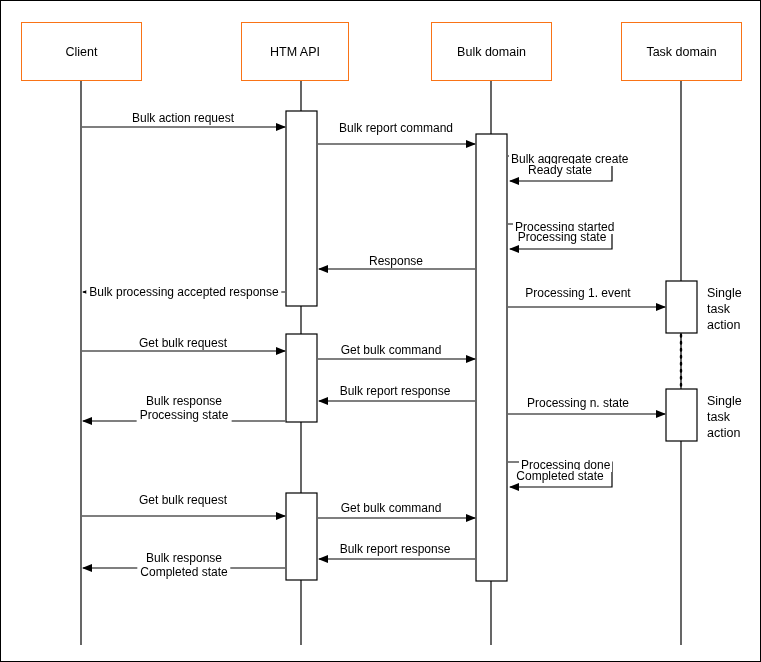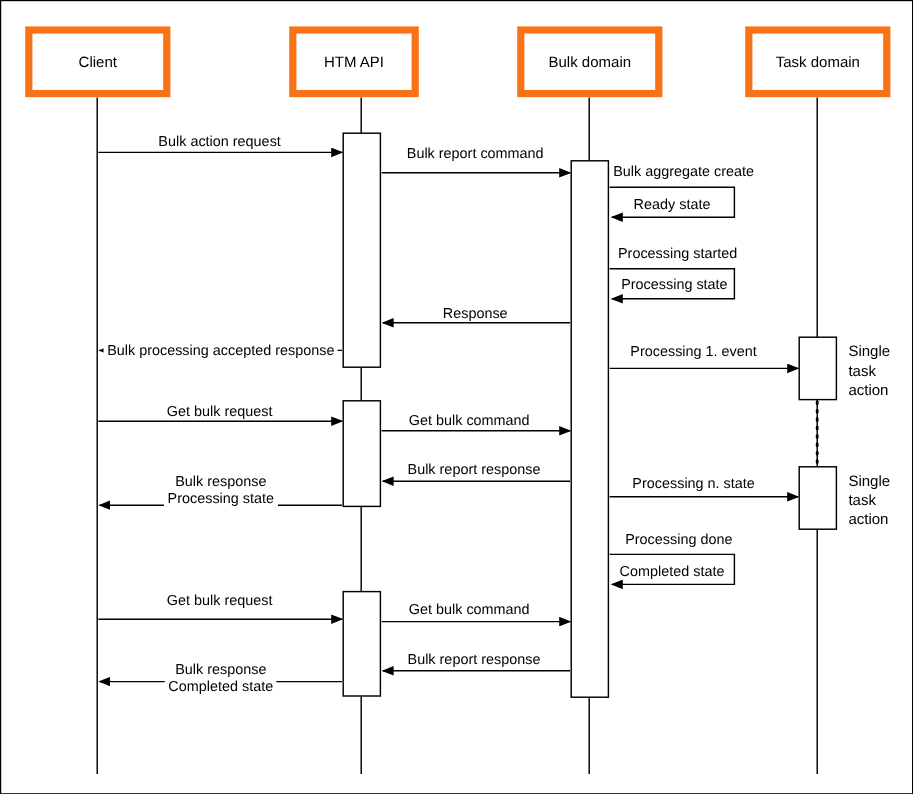--- a/index.html
+++ b/index.html
@@ -8,40 +8,40 @@
     position:relative;
     width:761px;height:662px;
     background:#ffffff;
     border:1px solid #000000;
     box-sizing:border-box;
     overflow:hidden;
   }
   svg{position:absolute;top:0;left:0;width:761px;height:662px;}
   .lifeline-box{
     position:absolute;
-    border:6px solid #f97316;
+    border:1px solid #f97316;
     background:#ffffff;
     box-sizing:border-box;
     display:flex;align-items:center;justify-content:center;
     font-size:12.5px;color:#000000;
   }
   .msg-label{
     position:absolute;
     font-size:12px;
     color:#000000;
     white-space:nowrap;
     background:#ffffff;
     padding:0 3px;
     line-height:13px;
   }
   .msg-label.center{transform:translateX(-50%);}
   .note-label{
     position:absolute;
     font-size:12px;color:#000000;white-space:nowrap;
-    background:#ffffff;padding:0 2px;line-height:13px;
+    background:#ffffff;padding:0 2px;line-height:13px;margin-top:16px;
   }
   .task-label{
     position:absolute;font-size:12.5px;color:#000000;
     line-height:16px;white-space:nowrap;
   }
 </style>
 </head>
 <body>
 
 <div id="canvas">

